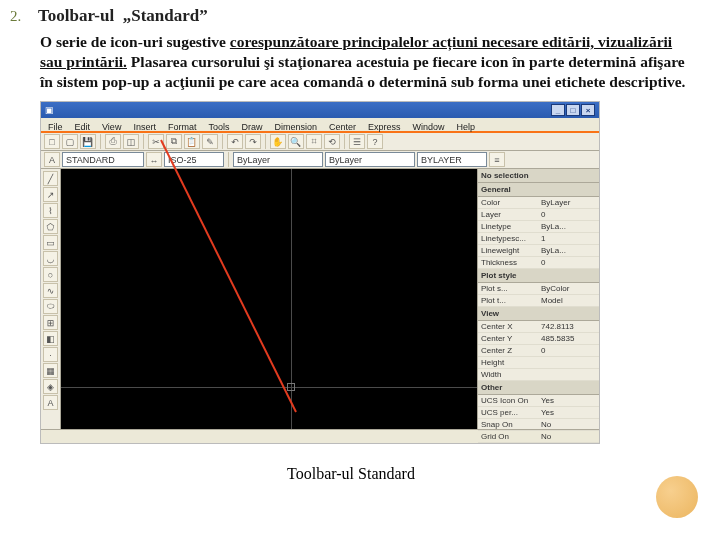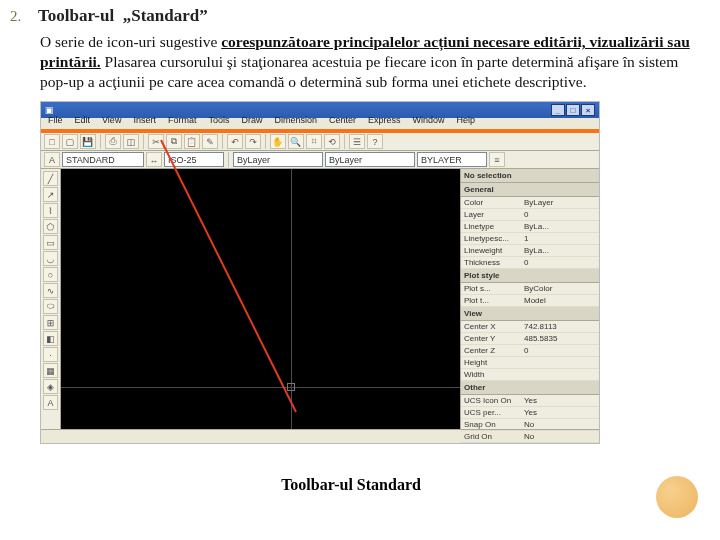--- a/index.html
+++ b/index.html
@@ -32,21 +32,21 @@
     font-size: 17px;
     color: #222;
   }
   .body {
     margin-left: 30px;
     font-size: 15.5px;
     line-height: 1.28;
     color: #111;
   }
   .body .u { font-weight: bold; text-decoration: underline; }
-  .body .b { font-weight: normal; }
+  .body .b { font-weight: bold; }
 
   
   .shot {
     margin: 10px 0 0 30px;
     width: 560px;
     border: 1px solid #bbb;
     background: #ece9d8;
     font-family: Tahoma, Arial, sans-serif;
     font-size: 9px;
     position: relative;
@@ -58,23 +58,23 @@
     display: flex;
     align-items: center;
     padding: 0 4px;
     font-size: 9px;
   }
   .titlebar .winbtns { margin-left: auto; display:flex; gap:1px;}
   .winbtns span{ width:14px;height:12px;background:#c9d7f0;color:#1b3a7a;display:inline-flex;align-items:center;justify-content:center;font-weight:bold;border:1px solid #1b3a7a;font-size:8px;}
   .menubar {
     height: 15px;
     background: #ece9d8;
-    border-bottom: 4px solid #f97316;
+    border-bottom: 2px solid #f97316;
     display: flex;
-    align-items: flex-end;
+    align-items: flex-start;
     gap: 6px;
     padding: 4px 4px;
     color: #222;
   }
   .menubar span { padding: 0 3px; }
   .toolbar {
     height: 18px;
     border-bottom: 1px solid #aca899;
     display: flex;
     align-items: center;
@@ -104,41 +104,41 @@
     display:flex;flex-direction:column;gap:1px;padding:2px;
   }
   .ltool .tbtn{width:15px;height:15px;}
   .canvas {
     flex:1; background:#000; position:relative;
   }
   .crosshair-h{position:absolute;left:0;right:0;top:218px;height:1px;background:#4b4b4b;}
   .crosshair-v{position:absolute;top:0;bottom:0;left:230px;width:1px;background:#4b4b4b;}
   .cursorbox{position:absolute;top:214px;left:226px;width:8px;height:8px;border:1px solid #777;}
   .props {
-    width:139px;background:#efece0;border-left:1px solid #aca899;
+    width:122px;background:#efece0;border-left:1px solid #aca899;
     font-size:8px;color:#333;
   }
   .props .ph {background:#d9d6c6;border-bottom:1px solid #aca899;padding:2px 3px;font-weight:bold;}
   .props .prow{display:flex;padding:1px 3px;border-bottom:1px solid #e0ddcf;justify-content:space-between;}
   .props .prow .k{flex:0 0 60px;}
   .props .prow .v{flex:1;}
   .statusbar{height:14px;background:#ece9d8;border-top:1px solid #aca899;}
 
   .redline {
     position:absolute;
     stroke:#e23b1f;
     stroke-width:2;
     fill:none;
     pointer-events:none;
   }
   .caption {
     text-align:center;
-    font-weight:bold;
+    font-weight:normal;
     font-size:16px;
-    margin-top:32px;
+    margin-top:21px;
   }
   .corner {
     position:absolute;
     right:22px;
     bottom:22px;
     width:42px;height:42px;
     border-radius:50%;
     background:radial-gradient(circle at 35% 35%, #f6c77a, #e8a843);
     opacity:.85;
   }

